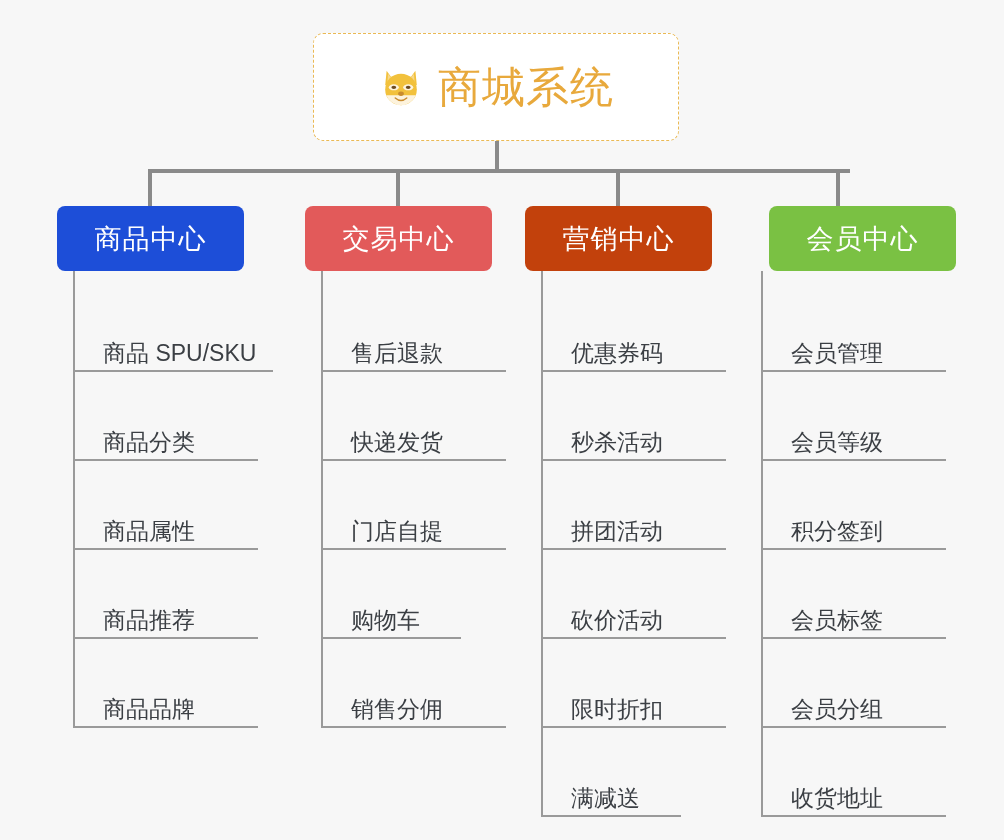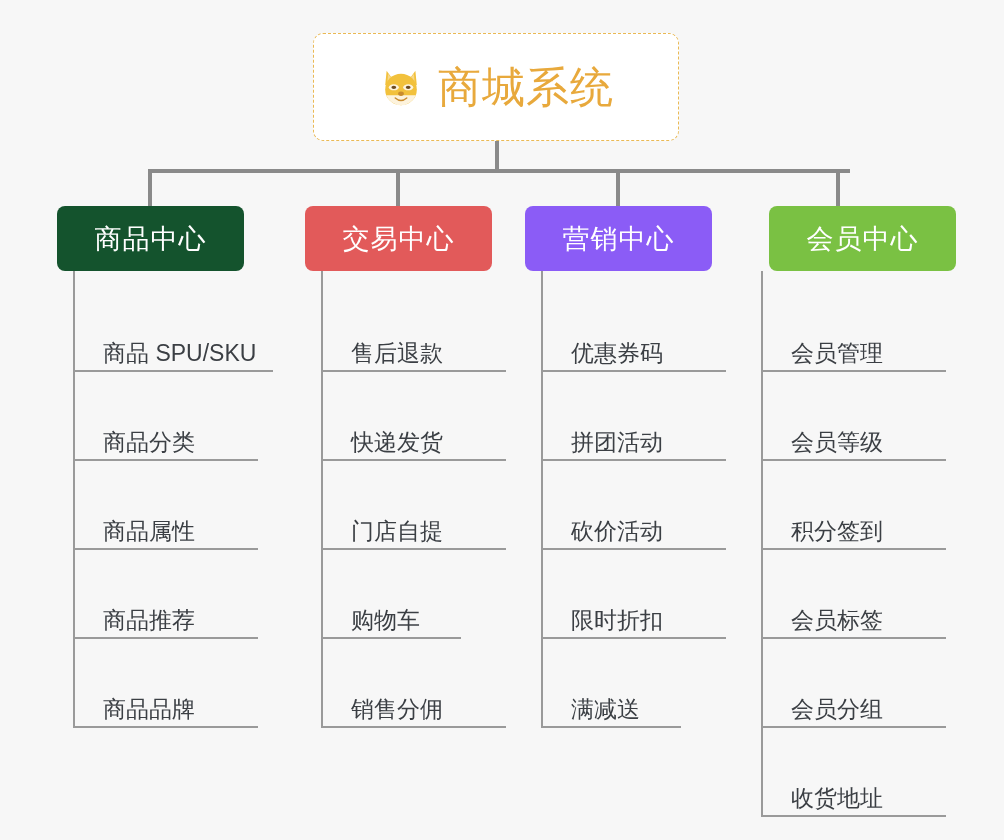--- a/index.html
+++ b/index.html
@@ -173,21 +173,21 @@
   </div>
 
   <div class="conn conn-stem" style="background: rgb(138, 138, 138);"></div>
   <div class="conn conn-bus" style="background: rgb(138, 138, 138);"></div>
   <div class="conn conn-drop d1" style="background: rgb(138, 138, 138);"></div>
   <div class="conn conn-drop d2" style="background: rgb(138, 138, 138);"></div>
   <div class="conn conn-drop d3" style="background: rgb(138, 138, 138);"></div>
   <div class="conn conn-drop d4" style="background: rgb(138, 138, 138);"></div>
 
   <div class="column c1">
-    <div class="cat-header" style="background: #14532d; text-align: right;">
+    <div class="cat-header" style="background: #1d4ed8; text-align: right;">
       <span>商品中心</span>
     </div>
     <div class="leaf-list">
       <div class="leaf-trunk"></div>
       <div class="leaf">
         <span class="leaf-text">商品 SPU/SKU</span>
         <span class="leaf-rule w6"></span>
       </div>
       <div class="leaf">
         <span class="leaf-text">商品分类</span>
@@ -231,27 +231,31 @@
         <span class="leaf-rule w3"></span>
       </div>
       <div class="leaf">
         <span class="leaf-text">销售分佣</span>
         <span class="leaf-rule w4"></span>
       </div>
     </div>
   </div>
 
   <div class="column c3">
-    <div class="cat-header" style="background: #8b5cf6;">
+    <div class="cat-header" style="background: #c2410c;">
       <span>营销中心</span>
     </div>
     <div class="leaf-list">
       <div class="leaf-trunk"></div>
       <div class="leaf">
         <span class="leaf-text">优惠券码</span>
+        <span class="leaf-rule w4"></span>
+      </div>
+      <div class="leaf">
+        <span class="leaf-text">秒杀活动</span>
         <span class="leaf-rule w4"></span>
       </div>
       <div class="leaf">
         <span class="leaf-text">拼团活动</span>
         <span class="leaf-rule w4"></span>
       </div>
       <div class="leaf">
         <span class="leaf-text">砍价活动</span>
         <span class="leaf-rule w4"></span>
       </div>

